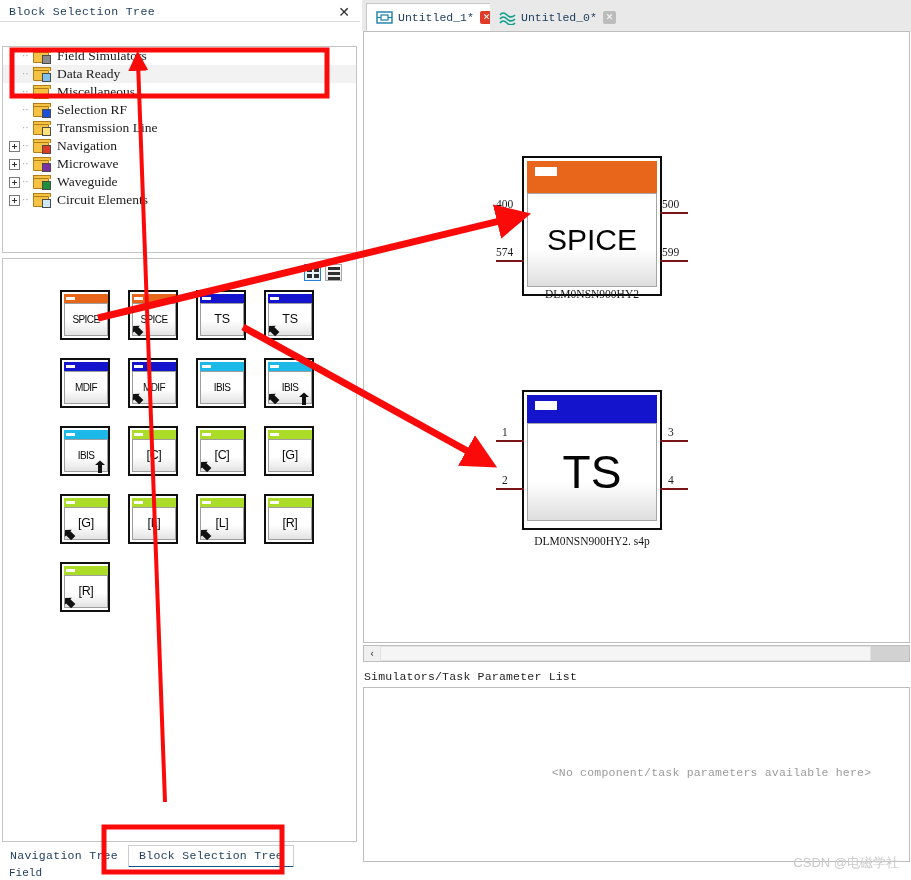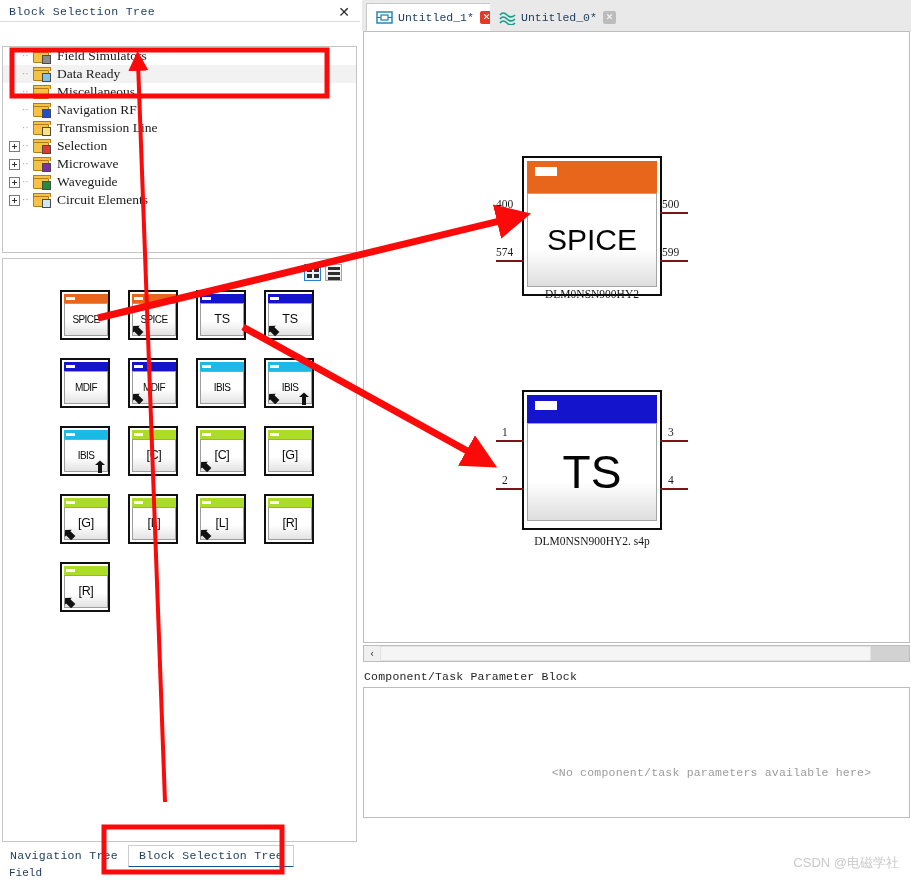--- a/index.html
+++ b/index.html
@@ -298,21 +298,21 @@
 
   .param-title {
     position: absolute; left: 2px; top: 670px;
     font-family: "Liberation Mono", monospace;
     font-size: 11.5px;
     color: #1f1f1f;
     letter-spacing: .2px;
   }
   .param-panel {
     position: absolute; left: 1px; top: 687px;
-    width: 547px; height: 131px;
+    width: 547px; height: 175px;
     border: 1px solid #bdbdbd;
     background: #ffffff;
   }
   .param-empty {
     position: absolute; left: 0; right: 0; top: 78px;
     text-align: center;
     font-family: "Liberation Mono", monospace;
     font-size: 11.5px;
     color: #9b9b9b;
     letter-spacing: .2px;
@@ -454,41 +454,41 @@
             <span class="tree-label">Miscellaneous</span>
           </div>
           <div class="tree-row">
             <span class="expander-spacer"></span>
             <span class="dots">··</span>
             <span class="folder-ico">
               <span class="tab"></span>
               <span class="body"></span>
               <span class="badge b-navy"></span>
             </span>
-            <span class="tree-label">Navigation RF</span>
+            <span class="tree-label">Selection RF</span>
           </div>
           <div class="tree-row">
             <span class="expander-spacer"></span>
             <span class="dots">··</span>
             <span class="folder-ico">
               <span class="tab"></span>
               <span class="body"></span>
               <span class="badge b-yellow"></span>
             </span>
             <span class="tree-label">Transmission Line</span>
           </div>
           <div class="tree-row">
             <span class="expander"></span>
             <span class="dots">··</span>
             <span class="folder-ico">
               <span class="tab"></span>
               <span class="body"></span>
               <span class="badge b-red"></span>
             </span>
-            <span class="tree-label">Selection</span>
+            <span class="tree-label">Navigation</span>
           </div>
           <div class="tree-row">
             <span class="expander"></span>
             <span class="dots">··</span>
             <span class="folder-ico">
               <span class="tab"></span>
               <span class="body"></span>
               <span class="badge b-purple"></span>
             </span>
             <span class="tree-label">Microwave</span>
@@ -824,21 +824,21 @@
         <div class="dcaption" style="left:-30px; top:145px; width:200px;">DLM0NSN900HY2. s4p</div>
       </div>
     </div>
 
     <div class="hscroll">
       <div class="arrow-l">‹</div>
       <div class="thumb"></div>
       <div class="rightcap"></div>
     </div>
 
-    <div class="param-title">Component/Task Parameter Block</div>
+    <div class="param-title">Simulators/Task Parameter List</div>
 
     <div class="param-panel">
       <div class="param-empty">&lt;No component/task parameters available here&gt;</div>
     </div>
   </div>
 
   <div class="statusbar">Field</div>
   <div class="watermark">CSDN @电磁学社</div>
 
   <svg id="annot" viewBox="0 0 911 880" xmlns="http://www.w3.org/2000/svg">

